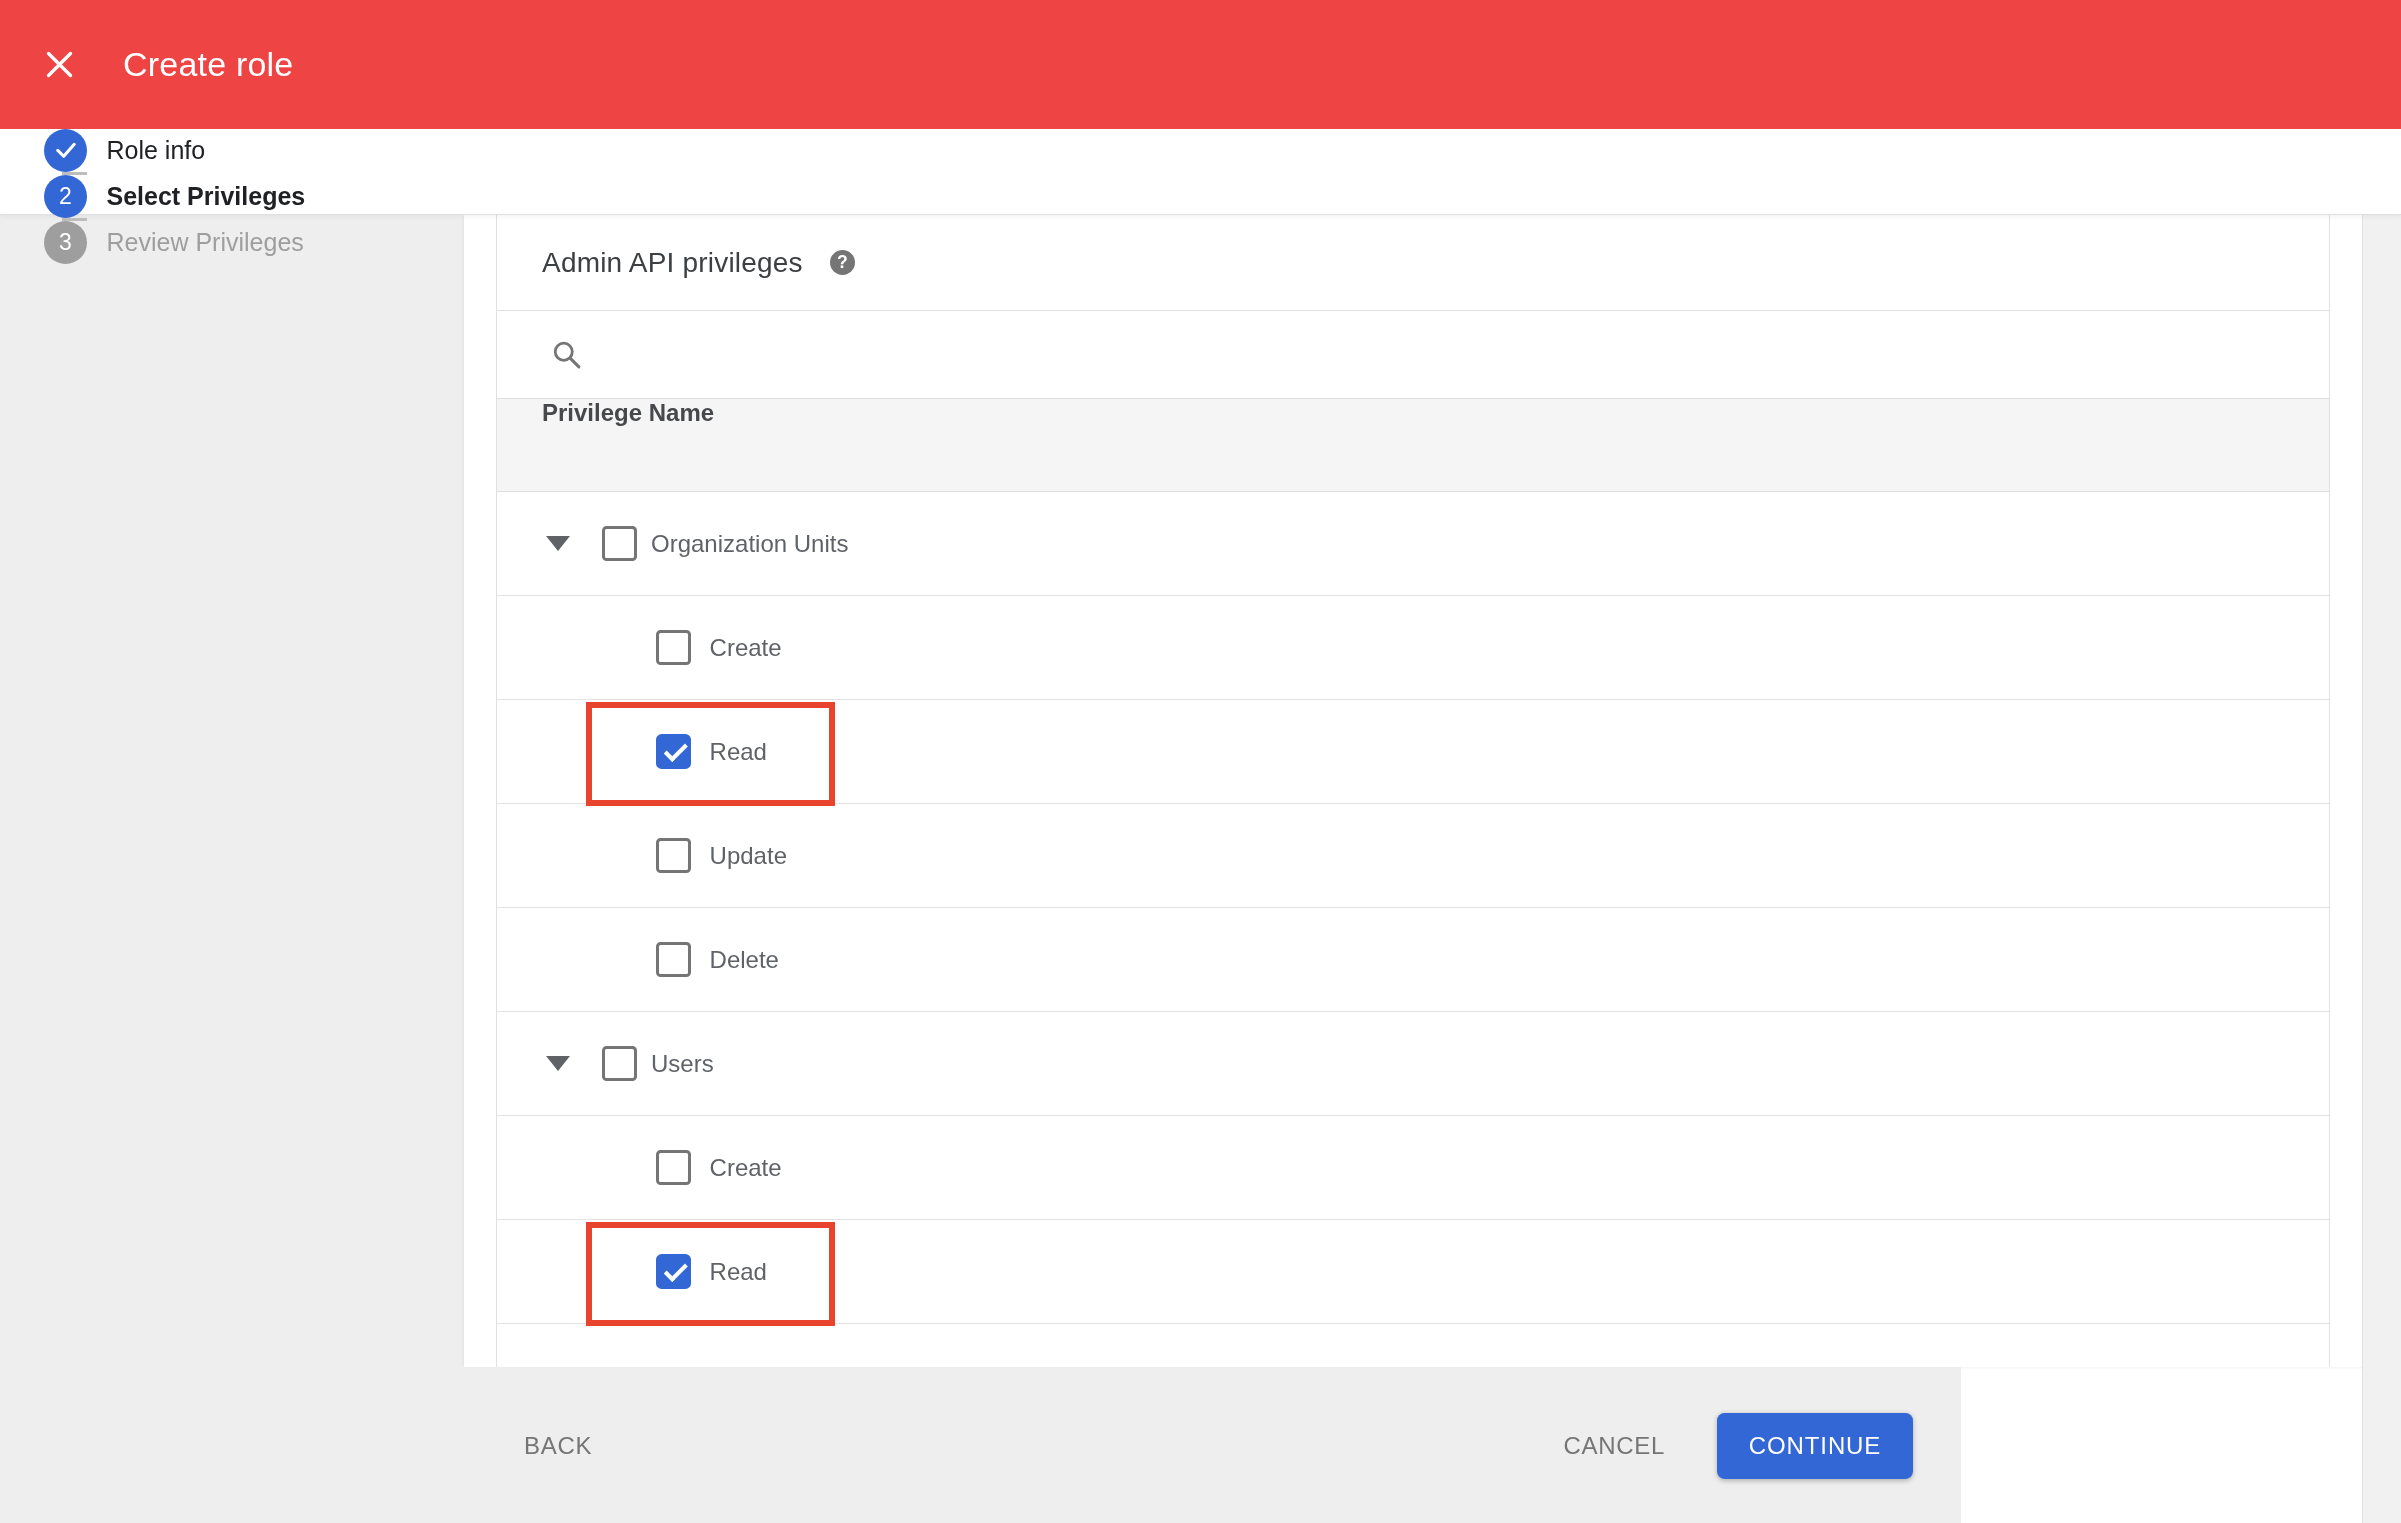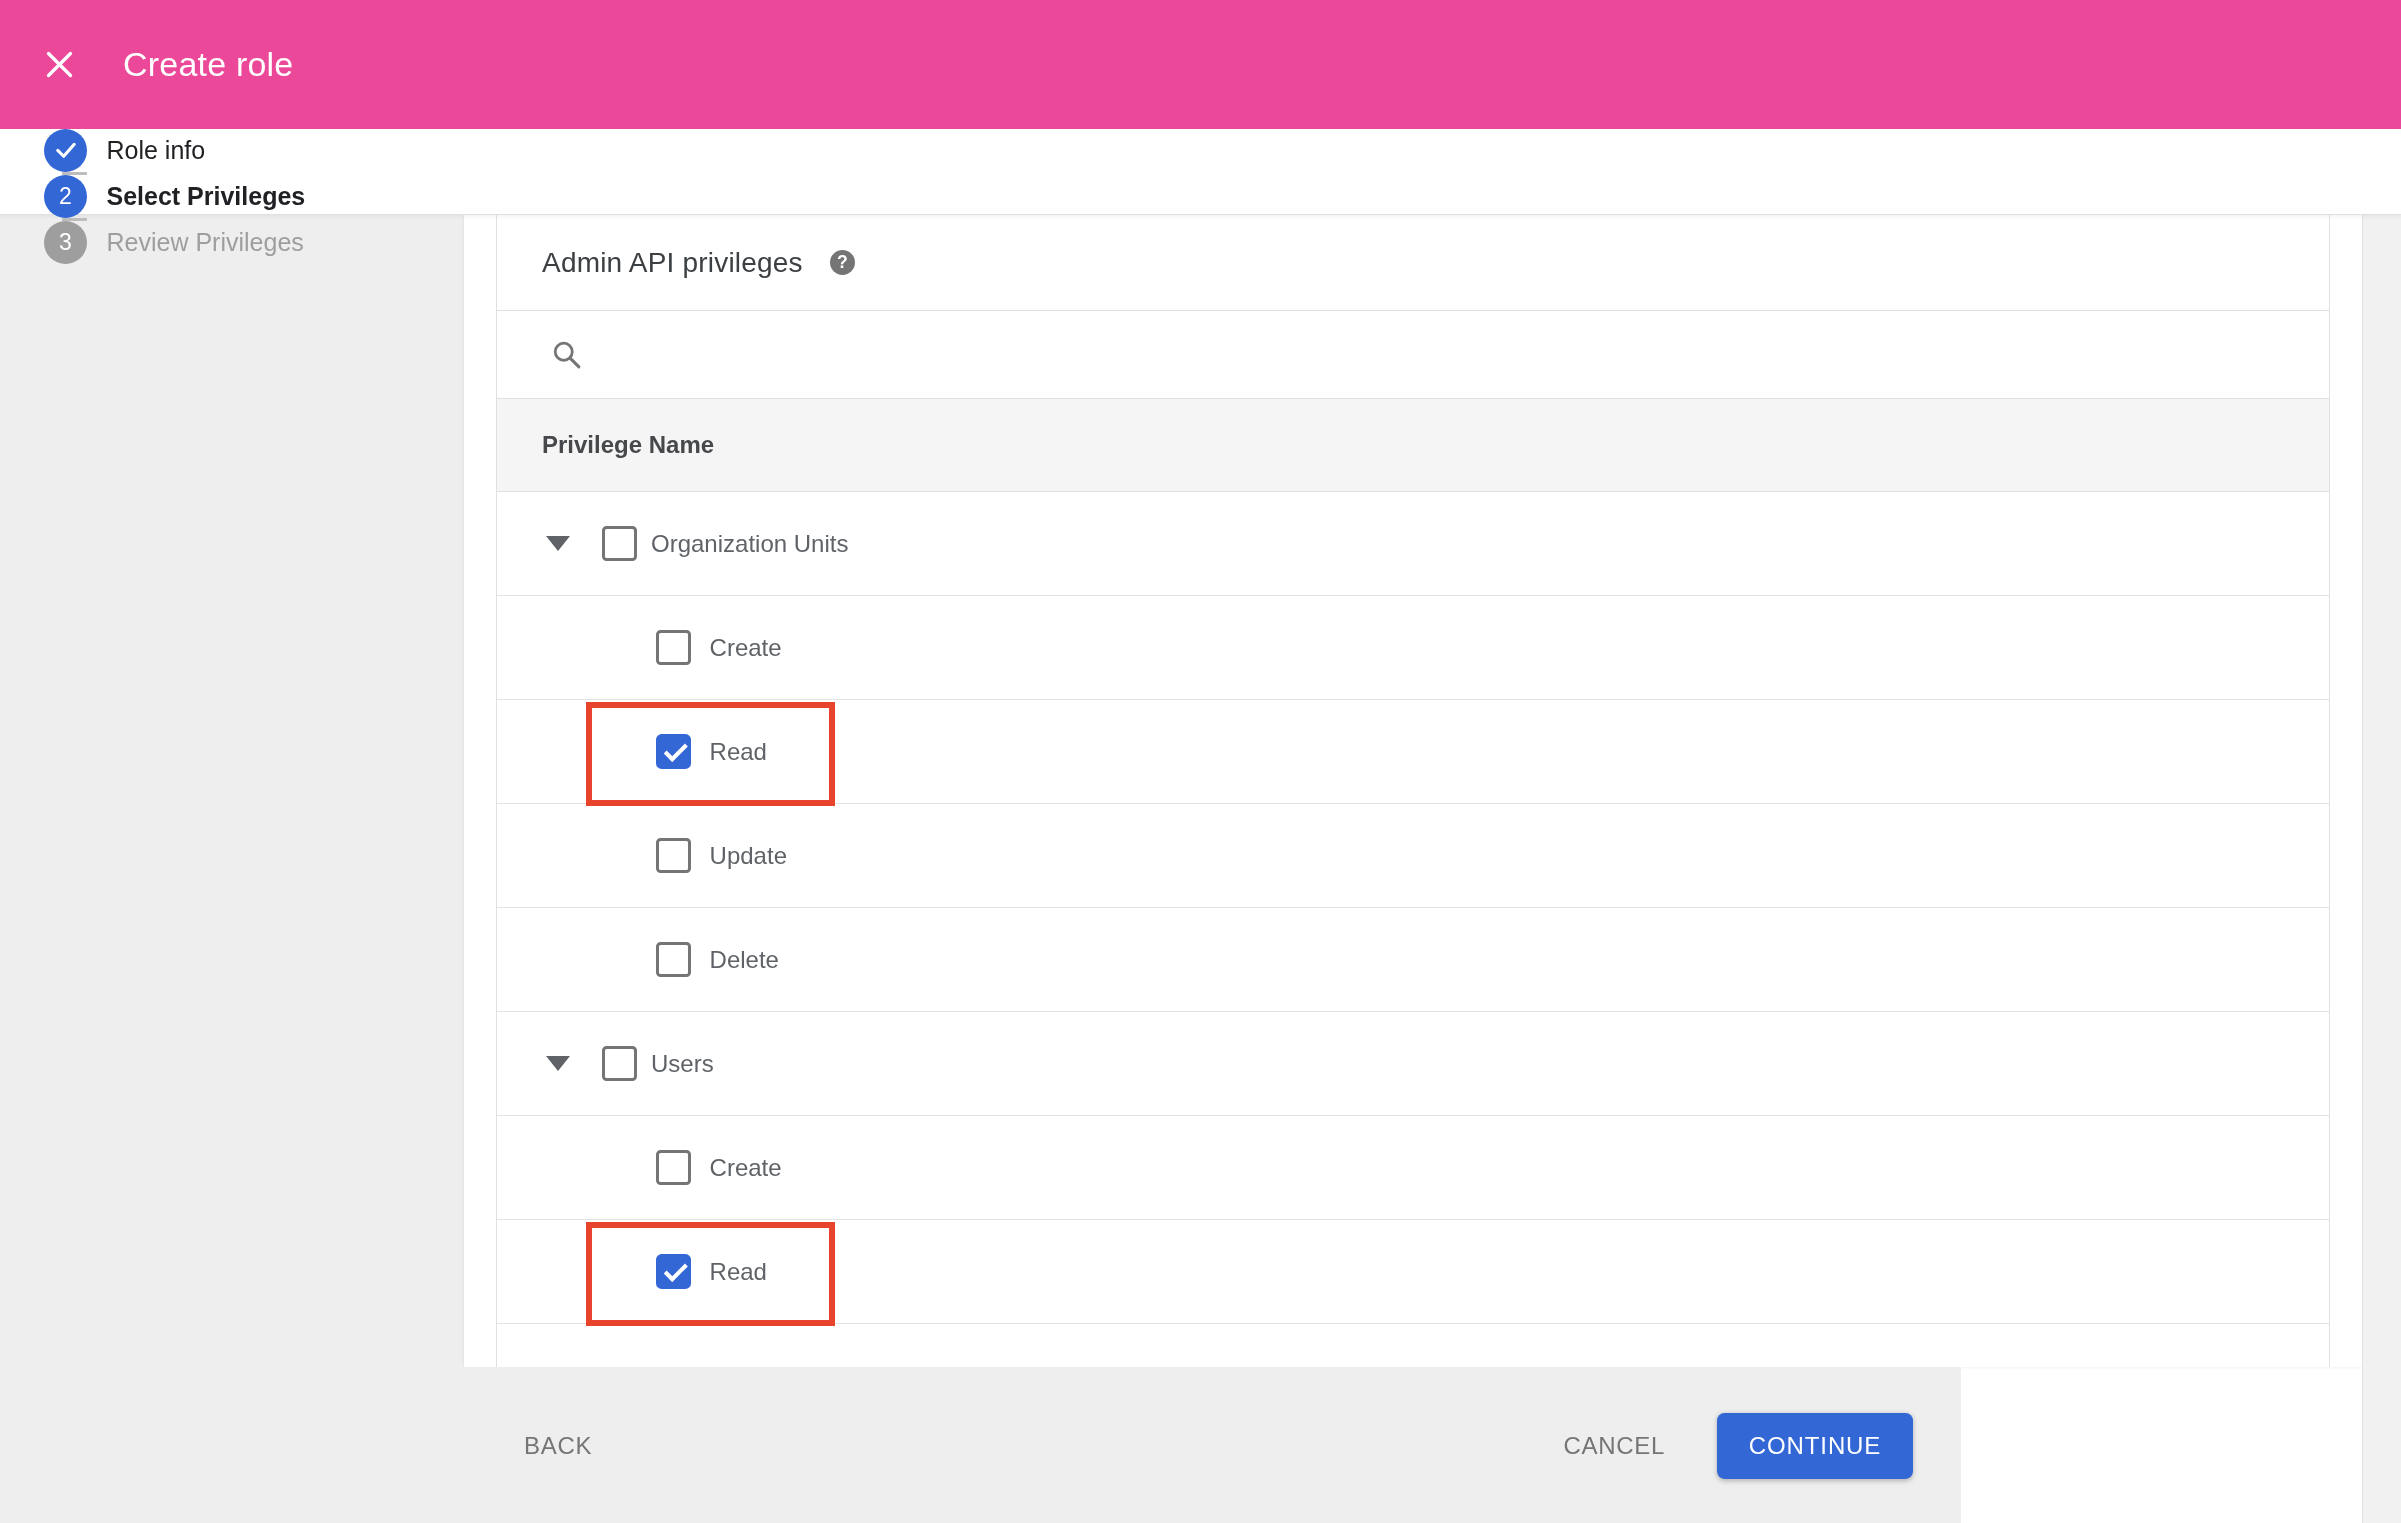--- a/index.html
+++ b/index.html
@@ -1,21 +1,21 @@
 <!DOCTYPE html>
 <html style="font-size:15px"><head>
 <meta charset="utf-8">
 <style>
   html,body{margin:0;padding:0;background:#fff;}
   body{width:2401px;height:1524px;overflow:hidden;
        font-family:"Liberation Sans","DejaVu Sans",sans-serif;}
   .stage{position:relative;width:2401px;height:1524px;background:#fff;overflow:hidden;}
 
   
-  .app-header{position:absolute;left:0;top:0;width:2401px;height:129px;background:#ec4899;
+  .app-header{position:absolute;left:0;top:0;width:2401px;height:129px;background:#ef4444;
               display:flex;align-items:center;padding-left:39px;box-sizing:border-box;z-index:30;}
   .close-btn{width:41px;height:41px;display:flex;align-items:center;justify-content:center;cursor:pointer;}
   .app-title{color:#fff;font-size:34px;font-weight:400;margin-left:43px;letter-spacing:0.2px;}
 
   
   .stepper{position:absolute;left:0;top:129px;width:2401px;height:86px;background:#fff;
            border-bottom:1.9px solid #E0E0E0;box-shadow:0 1.9px 4.6px rgba(0,0,0,0.05);
            display:flex;align-items:flex-start;padding-left:44px;box-sizing:border-box;z-index:25;flex-direction:column;}
   .step{display:flex;align-items:center;cursor:pointer;}
   .step-circle{width:43px;height:43px;border-radius:50%;background:#3367D6;color:#fff;
@@ -41,21 +41,21 @@
   .help-icon{width:25px;height:25px;border-radius:50%;background:#757575;color:#fff;font-size:17.6px;
              font-weight:bold;display:flex;align-items:center;justify-content:center;margin-left:27px;cursor:pointer;}
 
   .search-row{height:88px;border-bottom:1.9px solid #E0E0E0;display:flex;align-items:center;
               padding-left:53px;box-sizing:border-box;}
   .search-input{border:none;outline:none;background:transparent;font-size:26px;color:#3C4043;
                 margin-left:26px;width:1485px;font-family:"Liberation Sans","DejaVu Sans",sans-serif;}
   .search-input::placeholder{color:#8E8E8E;opacity:1;}
 
   .table-header{height:93px;background:#F5F5F5;border-bottom:1.9px solid #E0E0E0;display:flex;
-                align-items:center;padding-left:45px;box-sizing:border-box;}
+                align-items:flex-start;padding-left:45px;box-sizing:border-box;}
   .col-header{font-size:24px;font-weight:600;color:#46484B;}
 
   
   .prow{position:relative;height:104px;border-bottom:1.9px solid #E3E3E3;display:flex;
         align-items:center;background:#fff;box-sizing:border-box;}
   .expand{width:0;height:0;border-left:12px solid transparent;border-right:12px solid transparent;
           border-top:15px solid #5F6368;margin-left:49px;flex:none;cursor:pointer;}
   .cbox{width:35px;height:35px;border:3.7px solid #757575;border-radius:4.6px;background:#fff;
         margin-left:32px;box-sizing:border-box;flex:none;cursor:pointer;position:relative;}
   .prow.child .cbox{margin-left:159px;}

